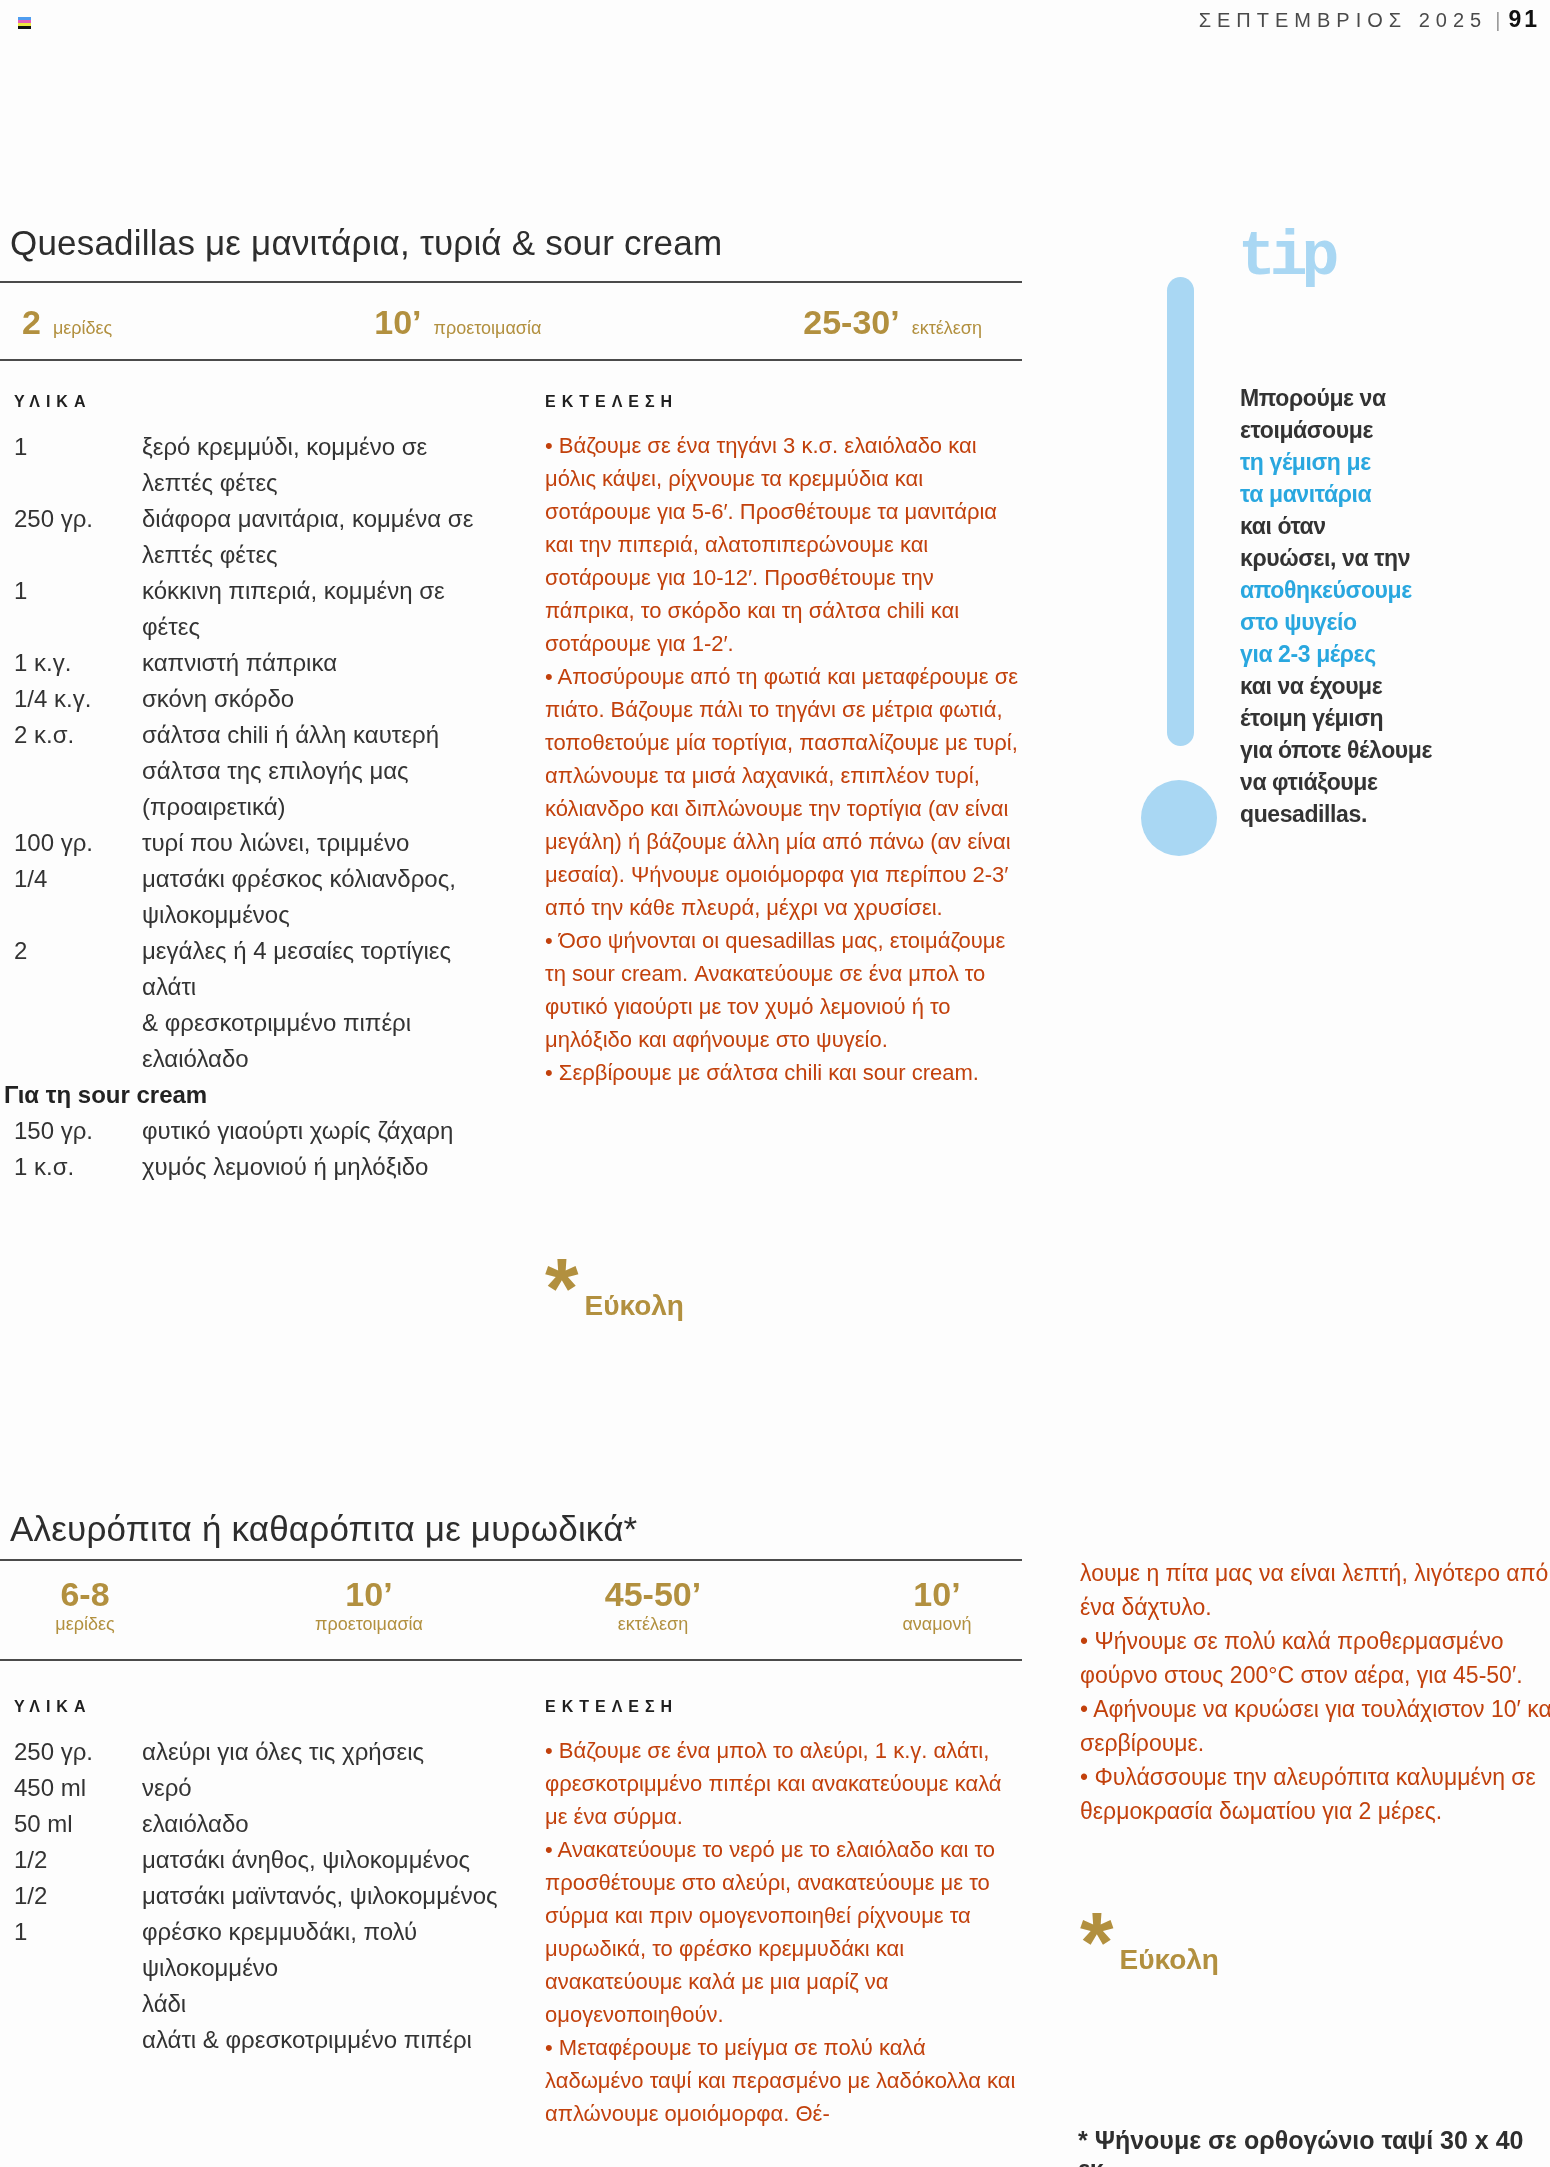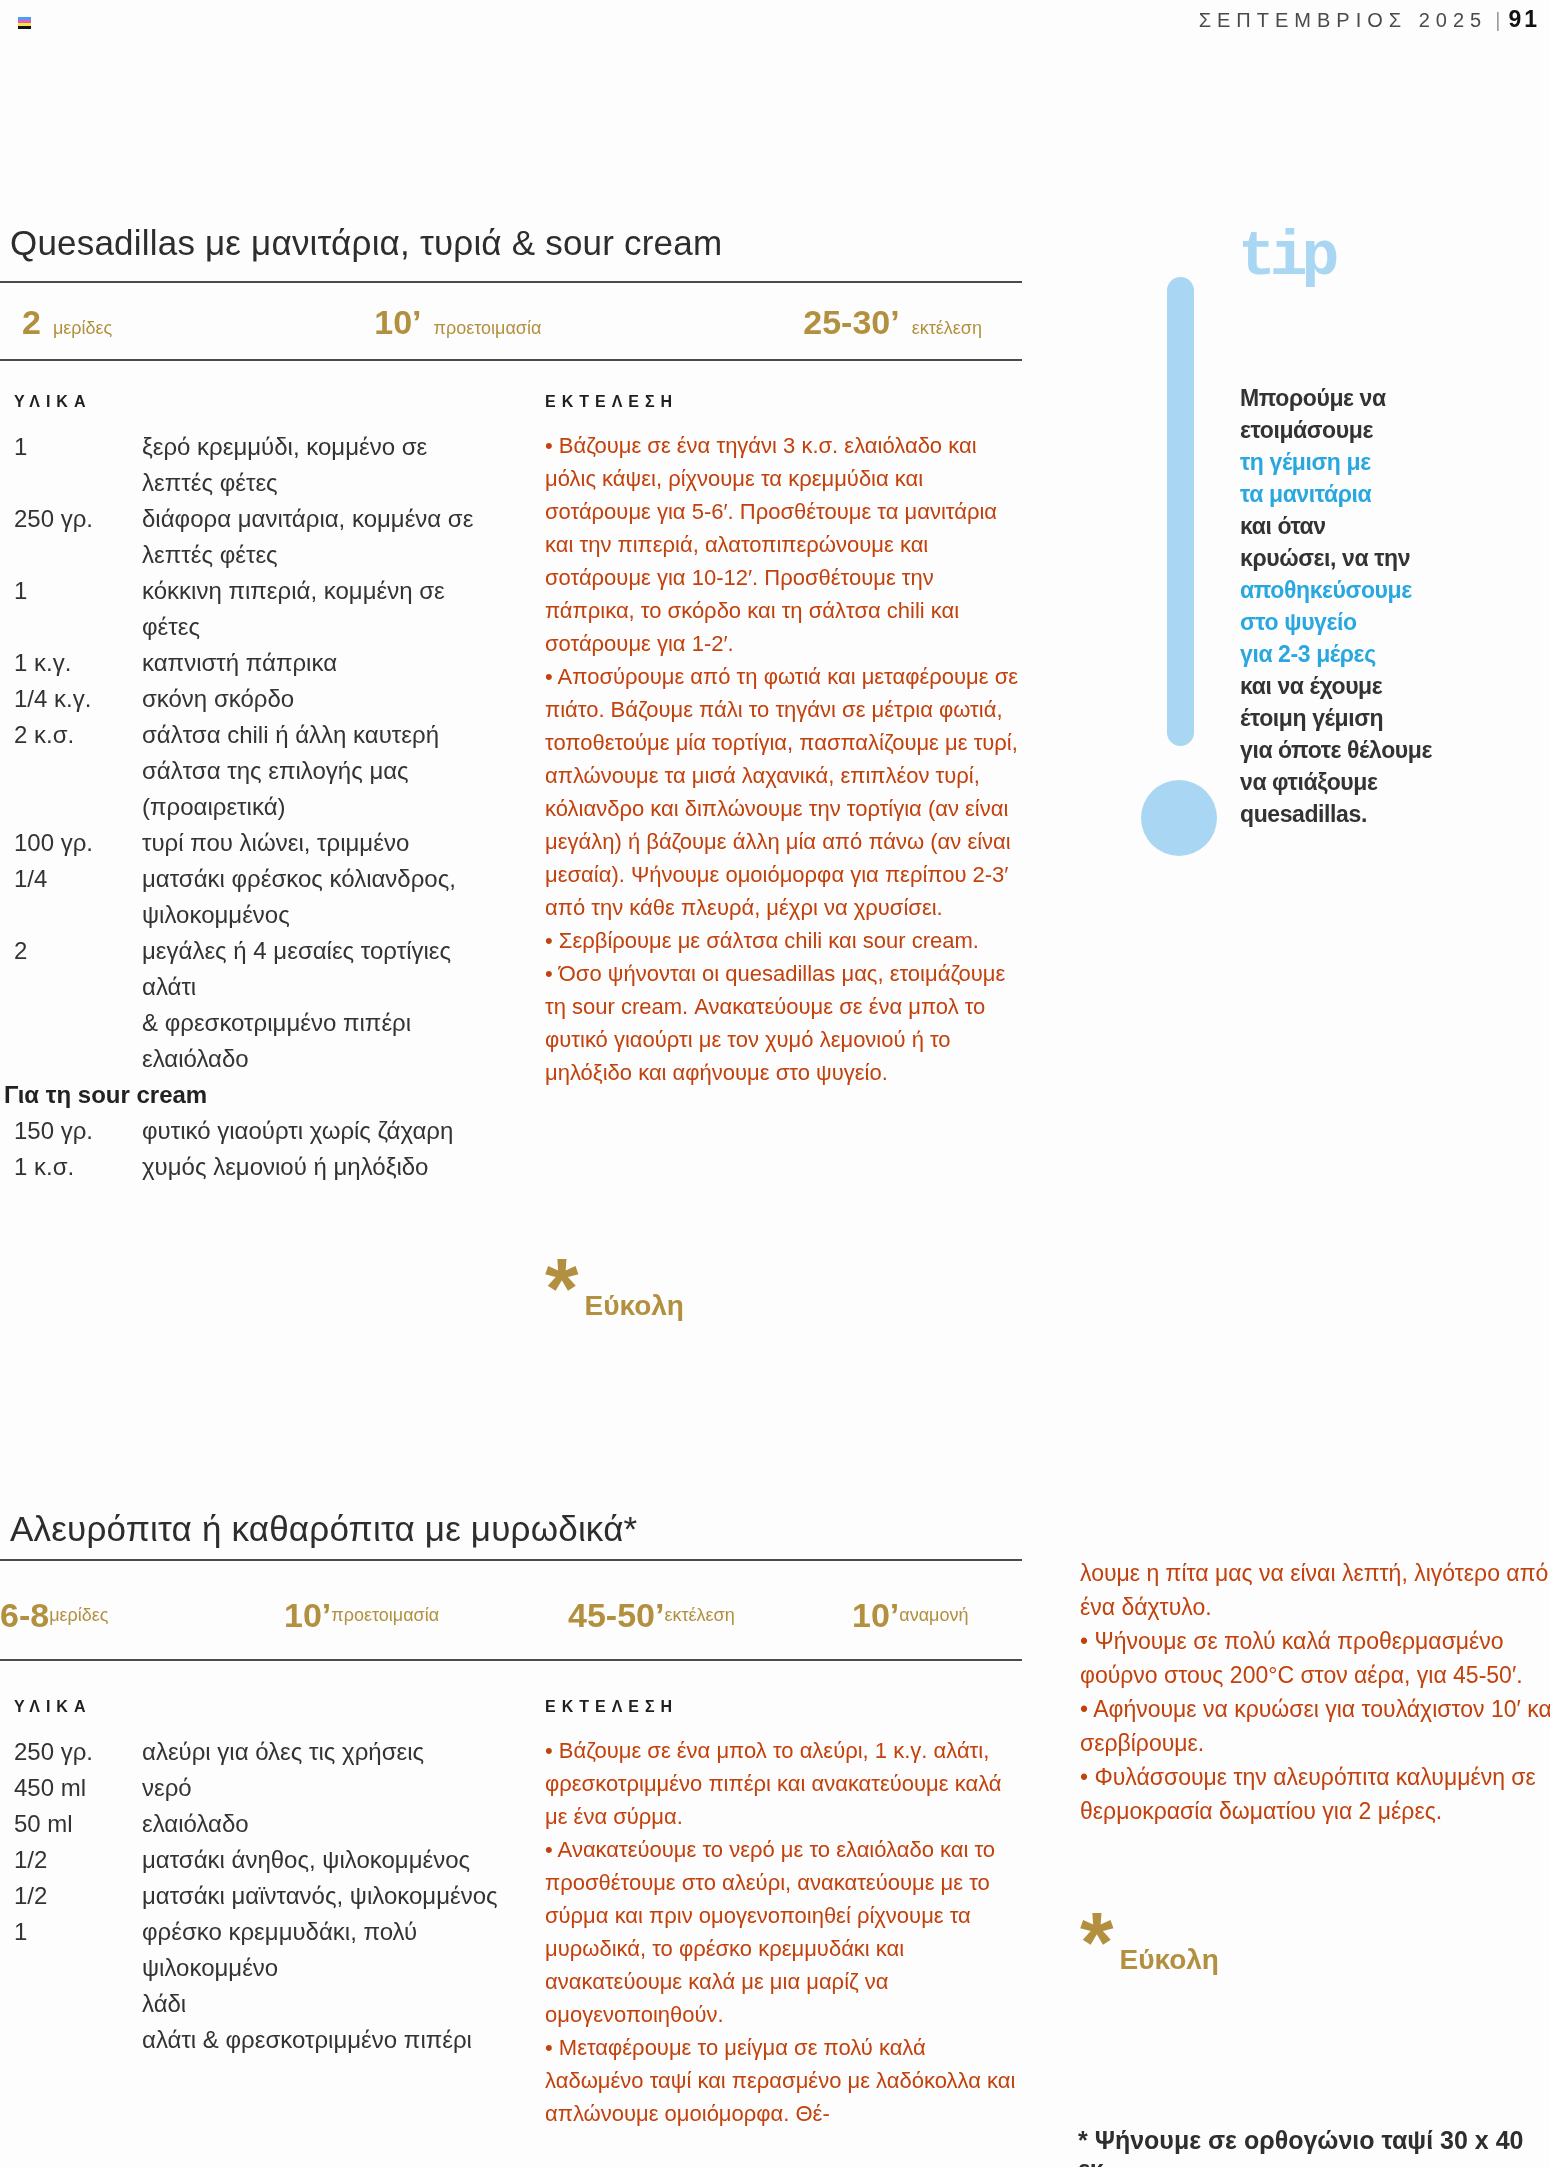--- a/index.html
+++ b/index.html
@@ -24,21 +24,21 @@
 
   
   .rule{position:absolute;left:0;width:1022px;height:2px;background:#4b4b4b;}
   .r1a{top:281px;} .r1b{top:359px;} .r2a{top:1559px;} .r2b{top:1659px;}
 
   
   .meta-row{position:absolute;left:0;width:1022px;display:flex;justify-content:space-between;}
   .meta1{top:293px;height:62px;box-sizing:border-box;padding:10px 40px 0 22px;}
   .meta1 .meta-item{display:flex;align-items:baseline;gap:12px;}
   .meta2{top:1571px;height:84px;box-sizing:border-box;padding-top:4px;}
-  .meta2 .meta-item{display:flex;flex-direction:row;align-items:center;width:170px;}
+  .meta2 .meta-item{display:flex;flex-direction:column;align-items:center;width:170px;}
   .meta-value{font-size:34px;font-weight:bold;color:#b2903f;}
   .meta-label{font-size:18px;color:#b2903f;}
 
   
   .col-block{position:absolute;}
   .ing1{left:14px;top:393px;width:490px;}
   .exec1{left:545px;top:393px;width:480px;}
   .ing2{left:14px;top:1698px;width:495px;}
   .exec2{left:545px;top:1698px;width:482px;}
   .rcol2{left:1080px;top:1556px;width:478px;}
@@ -175,22 +175,22 @@
         </div>
       </div>
   </div>
 
   <div class="col-block exec1">
     <h2 class="col-head">ΕΚΤΕΛΕΣΗ</h2>
     <div>
 
     <p class="step">• Βάζουμε σε ένα τηγάνι 3 κ.σ. ελαιόλαδο και μόλις κάψει, ρίχνουμε τα κρεμμύδια και σοτάρουμε για 5-6′. Προσθέτουμε τα μανιτάρια και την πιπεριά, αλατοπιπερώνουμε και σοτάρουμε για 10-12′. Προσθέτουμε την πάπρικα, το σκόρδο και τη σάλτσα chili και σοτάρουμε για 1-2′.</p>
         <p class="step">• Αποσύρουμε από τη φωτιά και μεταφέρουμε σε πιάτο. Βάζουμε πάλι το τηγάνι σε μέτρια φωτιά, τοποθετούμε μία τορτίγια, πασπαλίζουμε με τυρί, απλώνουμε τα μισά λαχανικά, επιπλέον τυρί, κόλιανδρο και διπλώνουμε την τορτίγια (αν είναι μεγάλη) ή βάζουμε άλλη μία από πάνω (αν είναι μεσαία). Ψήνουμε ομοιόμορφα για περίπου 2-3′ από την κάθε πλευρά, μέχρι να χρυσίσει.</p>
+        <p class="step">• Όσο ψήνονται οι quesadillas μας, ετοιμάζουμε τη sour cream. Ανακατεύουμε σε ένα μπολ το φυτικό γιαούρτι με τον χυμό λεμονιού ή το μηλόξιδο και αφήνουμε στο ψυγείο.</p>
         <p class="step">• Σερβίρουμε με σάλτσα chili και sour cream.</p>
-        <p class="step">• Όσο ψήνονται οι quesadillas μας, ετοιμάζουμε τη sour cream. Ανακατεύουμε σε ένα μπολ το φυτικό γιαούρτι με τον χυμό λεμονιού ή το μηλόξιδο και αφήνουμε στο ψυγείο.</p>
       </div>
   </div>
 
   <div class="difficulty d1">
     <span class="star">*</span>
     <span class="dlabel">Εύκολη</span>
   </div>
 
   <aside class="tip">
     <div class="tip-bar"></div>

